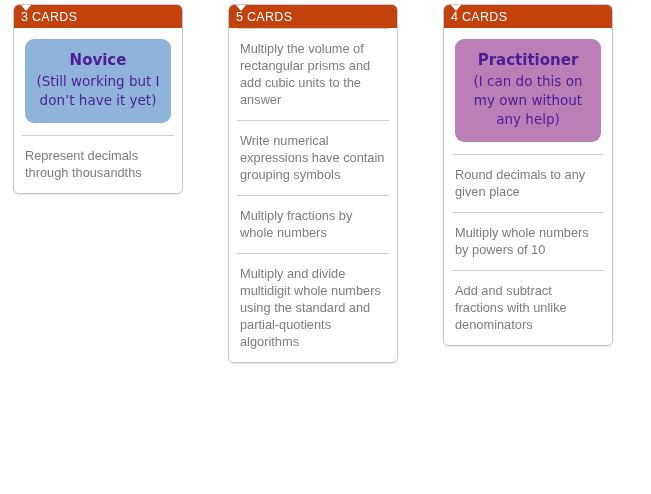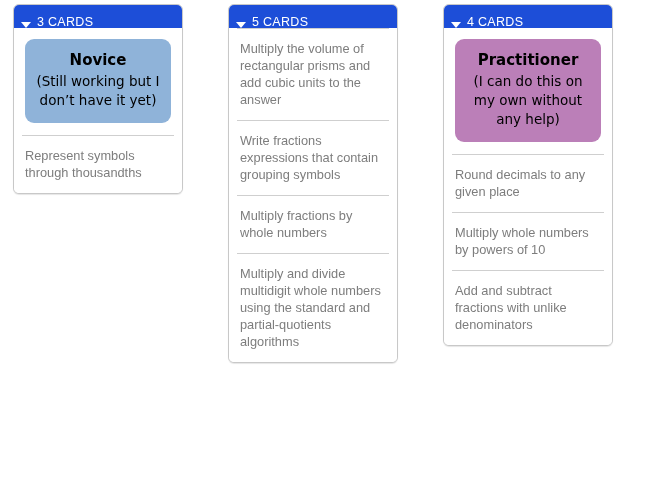--- a/index.html
+++ b/index.html
@@ -33,29 +33,30 @@
     border-radius: 6px;
     box-sizing: border-box;
     overflow: hidden;
     box-shadow: 0 1px 1px rgba(0,0,0,0.10);
   }
   .col-1 { margin-left: 13px; }
   .col-2 { margin-left: 45px; }
   .col-3 { margin-left: 45px; }
 
   .col-header {
-    background: #1d4ed8;
+    background: #c2410c;
     color: #ffffff;
     height: 23px;
     display: flex;
-    align-items: flex-end;
+    align-items: flex-start;
     padding: 0 0 0 7px;
     box-sizing: border-box;
     font-size: 12px;
     letter-spacing: 0.3px;
+    flex-direction: column;
   }
   .caret {
     width: 0;
     height: 0;
     border-left: 5px solid transparent;
     border-right: 5px solid transparent;
     border-top: 6px solid #ffffff;
     margin-right: 6px;
     flex: 0 0 auto;
   }
@@ -70,21 +71,21 @@
     padding: 0;
   }
 
   .banner-wrap {
     padding: 11px 11px 12px 11px;
   }
   .banner {
     border-radius: 9px;
     padding: 11px 8px 13px 8px;
     text-align: center;
-    color: #000000;
+    color: #4c1d95;
     font-family: "DejaVu Sans", sans-serif;
     font-size: 13.5px;
     line-height: 19px;
   }
   .banner-title {
     display: block;
     font-weight: bold;
     font-size: 15px;
     line-height: 21px;
     padding-bottom: 1px;
@@ -116,32 +117,32 @@
       <span class="caret"></span>
       <span class="col-header-label">3 CARDS</span>
     </div>
     <div class="col-body">
       <div class="banner-wrap">
         <div class="banner" style="background:#8FB3D9">
           <span class="banner-title">Novice</span>
           <span class="banner-sub">(Still working but I don’t have it yet)</span>
         </div>
       </div>
-      <div class="card">Represent symbols through thousandths</div>
+      <div class="card">Represent decimals through thousandths</div>
     </div>
   </div>
 
   <div class="column col-2">
     <div class="col-header">
       <span class="caret"></span>
       <span class="col-header-label">5 CARDS</span>
     </div>
     <div class="col-body">
       <div class="card">Multiply the volume of rectangular prisms and add cubic units to the answer</div>
-      <div class="card">Write fractions expressions that contain grouping symbols</div>
+      <div class="card">Write numerical expressions have contain grouping symbols</div>
       <div class="card">Multiply fractions by whole numbers</div>
       <div class="card">Multiply and divide multidigit whole numbers using the standard and partial-quotients algorithms</div>
     </div>
   </div>
 
   <div class="column col-3">
     <div class="col-header">
       <span class="caret"></span>
       <span class="col-header-label">4 CARDS</span>
     </div>

